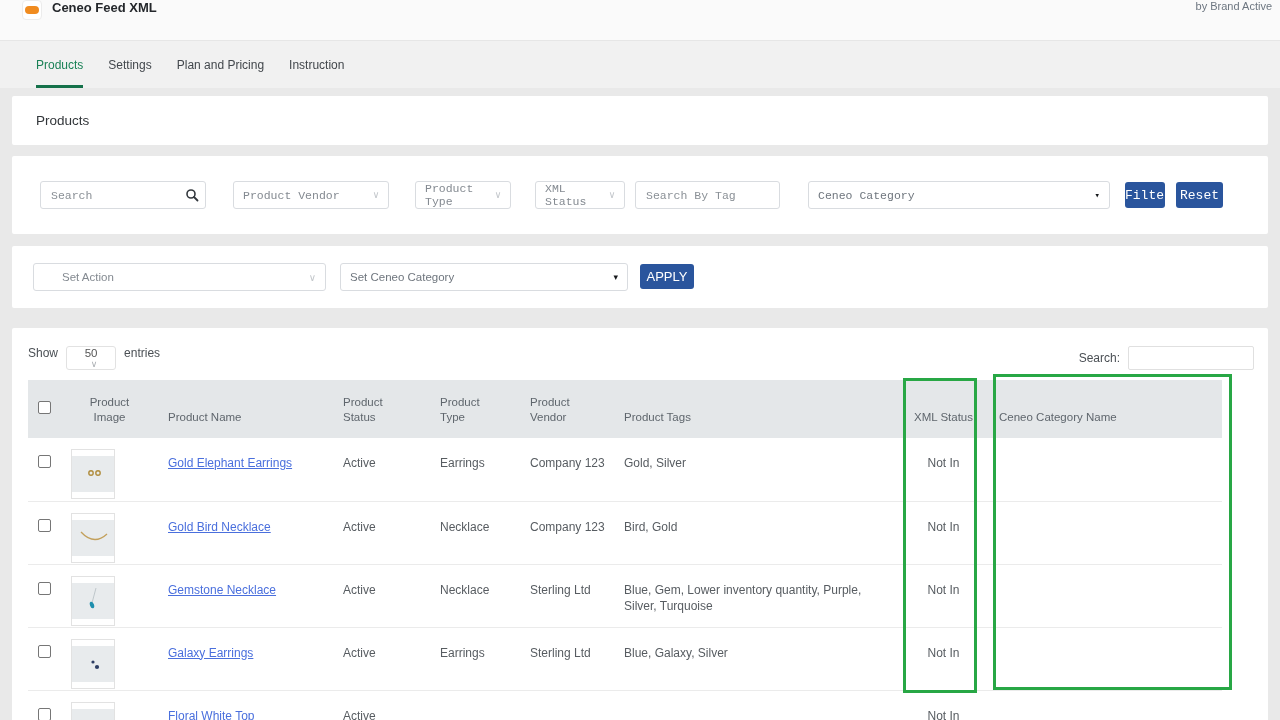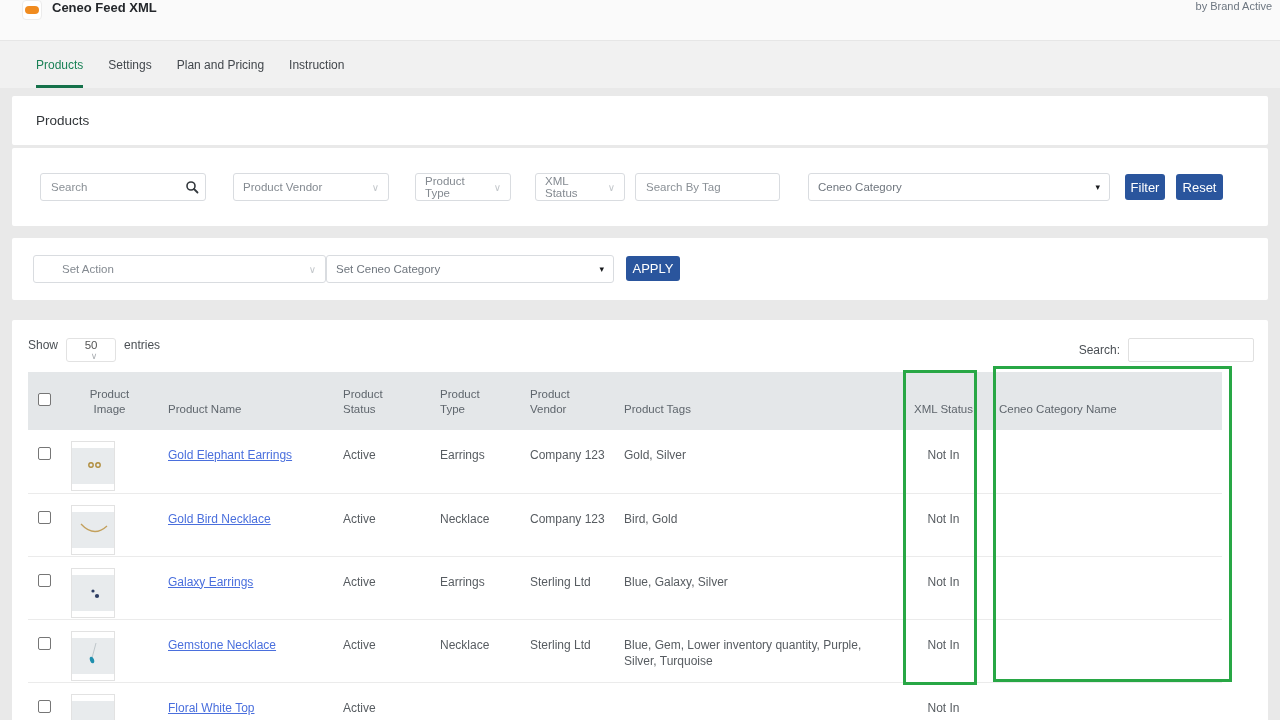--- a/index.html
+++ b/index.html
@@ -19,21 +19,21 @@
   .tabbar { height:47px; background:#f1f1f1; display:flex; align-items:stretch; padding-left:36px; }
   .tab { display:flex; align-items:center; margin-right:25px; font-size:12px; color:#42474c;
          border-bottom:3px solid transparent; padding-top:3px; cursor:pointer; }
   .tab.active { color:#1b8257; border-bottom-color:#15714a; }
 
   
   .card { background:#fff; margin:0 12px; border-radius:2px; }
   .title-card { margin-top:8px; height:49px; display:flex; align-items:center; padding-left:24px; }
   .page-title { font-size:13.5px; color:#32363a; }
 
-  .filter-card { margin-top:3px; height:78px; padding:25px 0 0 28px; display:flex; align-items:flex-start; }
+  .filter-card { margin-top:11px; height:78px; padding:25px 0 0 28px; display:flex; align-items:flex-start;font-family:Liberation Mono, monospace; }
   .bulk-card   { margin-top:12px; height:62px; padding:17px 0 0 21px; display:flex; align-items:flex-start; }
 
   .search-group { width:166px; height:28px; border:1px solid #d9dce0; border-radius:3px;
                   display:flex; align-items:center; background:#fff; }
   .search-group input { flex:1; min-width:0; border:0; outline:none; padding:0 0 0 10px;
                   font-size:11.5px; color:#555; font-family:inherit; background:transparent; }
   .search-group input::placeholder { color:#8a9096; }
   .search-btn { width:26px; height:26px; border:0; background:transparent; display:flex;
                 align-items:center; justify-content:center; cursor:pointer; }
 
@@ -49,21 +49,21 @@
                padding:0 10px; font-size:11.5px; color:#555; outline:none; font-family:inherit; }
   .tag-input::placeholder { color:#8a9096; }
   .dd-ceneo  { width:302px; margin-left:28px; color:#6f767e; }
 
   .btn { height:26px; margin-top:1px; border:0; border-radius:3px; background:#2a559d; color:#fff;
          font-size:13px; font-family:inherit; cursor:pointer; }
   .btn-filter { width:40px; margin-left:15px; }
   .btn-reset  { width:47px; margin-left:11px; }
 
   .dd-action   { width:293px;padding-left:28px; }
-  .dd-setceneo { width:288px; color:#6f767e; }
+  .dd-setceneo { width:288px; margin-left:14px; color:#6f767e; }
   .btn-apply   { width:54px; height:25px; margin-left:12px; }
 
   
   .table-card { margin-top:20px; padding-bottom:0; min-height:400px; position:relative; }
   .table-controls { display:flex; justify-content:space-between; align-items:center;
                     padding:18px 14px 10px 16px; height:52px; }
   .length { display:flex; align-items:flex-start; font-size:12px; color:#4a4f54; }
   .mini-select { width:50px; height:24px; border:1px solid #e2e2e2; border-radius:3px; margin:0 8px;
                  display:flex; align-items:center; justify-content:space-between; padding:0 8px;
                  font-size:11.5px; color:#555; cursor:pointer;flex-direction:column; }
@@ -248,57 +248,57 @@
         <td>Bird, Gold</td>
         <td class="cell-xml">Not In</td>
         <td></td>
       </tr>
       <tr>
         <td class="cell-check"><input type="checkbox" style=""></td>
         <td class="cell-image">
             <div class="thumb">
               <div class="thumb-band"></div>
           <svg width="44" height="50">
+                <line x1="24" y1="11" x2="20" y2="26" stroke="#b4bcc1" stroke-width="0.8"></line>
+                <ellipse cx="20" cy="28" rx="2" ry="3.4" fill="#1f8fae" transform="rotate(-20 20 28)"></ellipse>
+              </svg>
+            </div>
+          </td>
+        <td><a class="pname">Gemstone Necklace</a></td>
+        <td>Active</td>
+        <td>Necklace</td>
+        <td>Sterling Ltd</td>
+        <td>Blue, Gem, Lower inventory quantity, Purple, Silver, Turquoise</td>
+        <td class="cell-xml">Not In</td>
+        <td></td>
+      </tr>
+      <tr>
+        <td class="cell-check"><input type="checkbox" style=""></td>
+        <td class="cell-image">
+            <div class="thumb">
+              <div class="thumb-band"></div>
+          <svg width="44" height="50">
                 <circle cx="21" cy="22" r="1.6" fill="#2c3d63"></circle>
                 <circle cx="25" cy="27" r="2.1" fill="#2c3d63"></circle>
               </svg>
             </div>
           </td>
         <td><a class="pname">Galaxy Earrings</a></td>
         <td>Active</td>
         <td>Earrings</td>
         <td>Sterling Ltd</td>
         <td>Blue, Galaxy, Silver</td>
         <td class="cell-xml">Not In</td>
         <td></td>
       </tr>
       <tr>
         <td class="cell-check"><input type="checkbox" style=""></td>
         <td class="cell-image">
             <div class="thumb">
               <div class="thumb-band"></div>
-          <svg width="44" height="50">
-                <line x1="24" y1="11" x2="20" y2="26" stroke="#b4bcc1" stroke-width="0.8"></line>
-                <ellipse cx="20" cy="28" rx="2" ry="3.4" fill="#1f8fae" transform="rotate(-20 20 28)"></ellipse>
-              </svg>
-            </div>
-          </td>
-        <td><a class="pname">Gemstone Necklace</a></td>
-        <td>Active</td>
-        <td>Necklace</td>
-        <td>Sterling Ltd</td>
-        <td>Blue, Gem, Lower inventory quantity, Purple, Silver, Turquoise</td>
-        <td class="cell-xml">Not In</td>
-        <td></td>
-      </tr>
-      <tr>
-        <td class="cell-check"><input type="checkbox" style=""></td>
-        <td class="cell-image">
-            <div class="thumb">
-              <div class="thumb-band"></div>
             </div>
           </td>
         <td><a class="pname">Floral White Top</a></td>
         <td>Active</td>
         <td></td>
         <td></td>
         <td></td>
         <td class="cell-xml">Not In</td>
         <td></td>
       </tr>

